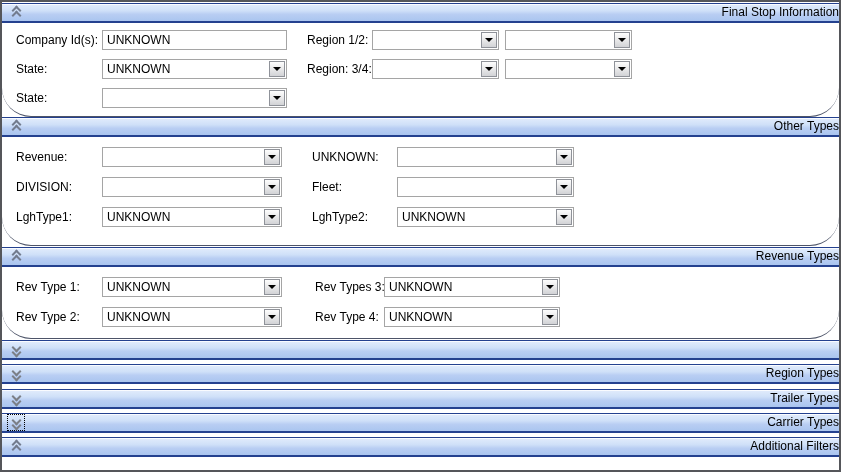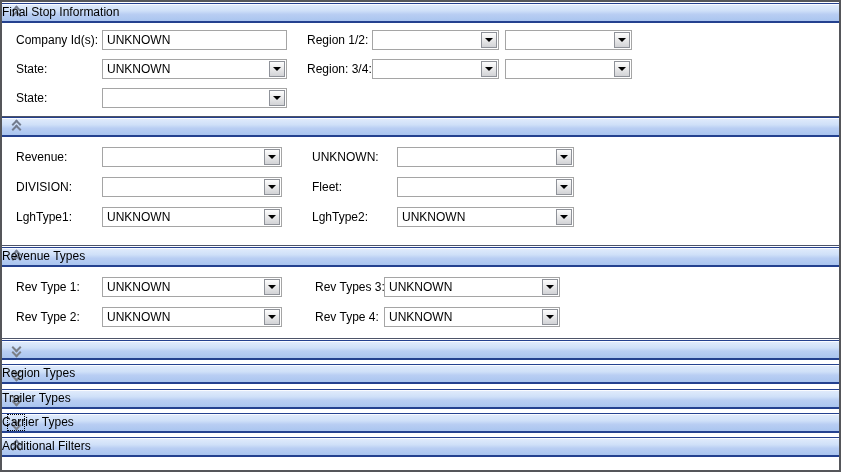--- a/index.html
+++ b/index.html
@@ -13,36 +13,37 @@
 
   
   .hdr {
     position:absolute; left:0; right:0; height:20px; box-sizing:border-box;
     border-top:1px solid #24418f; border-bottom:2px solid #24418f;
     background:linear-gradient(to bottom,#e2ecfc 0%,#cfe0f8 40%,#b9cef3 60%,#aac5ef 100%);
     box-shadow:inset 0 1px 0 rgba(255,255,255,.8);
   }
   .hdr-title {
     position:absolute; left:0; right:0; top:0; height:17px;
-    line-height:17px; text-align:left; white-space:nowrap;
+    line-height:17px; text-align:right; white-space:nowrap;
   }
   .chevbtn {
     position:absolute; left:5px; top:0px; width:18px; height:17px;
     display:flex; align-items:center; justify-content:center; cursor:default;
   }
   .chevbtn.focused { outline:1px dotted #000; outline-offset:-1px; }
   .chev { display:flex; flex-direction:column; align-items:center; }
   .chev i { display:block; width:5px; height:5px; margin:-1px 0; }
   .chev.up i   { border-left:2px solid #737c8e; border-top:2px solid #737c8e; transform:rotate(45deg); }
   .chev.down i { border-right:2px solid #7b7f87; border-bottom:2px solid #7b7f87; transform:rotate(45deg); }
 
   
   .content {
     position:absolute; left:0; right:0; background:#fff;
     border-bottom:1px solid #4d5468;
+    border-radius:29px;
   }
 
   .lbl { position:absolute; height:20px; line-height:20px; white-space:nowrap; }
 
   .txt {
     position:absolute; height:20px; box-sizing:border-box;
     border:1px solid #a5a5a5; background:#fff; padding:0 4px;
     font-family:"Liberation Sans", sans-serif; font-size:12px; color:#000;
   }
 
@@ -127,20 +128,21 @@
     </div>
   </div>
 
   <div class="hdr" style="top:115px">
     <span class="chevbtn">
       <span class="chev up">
           <i></i>
           <i></i>
         </span>
     </span>
+    <span class="hdr-title">Other Types</span>
   </div>
   <div class="content" style="top:135px;height:108px">
     <span class="lbl" style="left:14px;top:10px">Revenue:</span>
     <div class="combo" style="left:100px;top:10px;width:180px">
       <span class="combo-val"></span>
       <span class="combo-btn">
           <span class="tri"></span>
         </span>
     </div>
     <span class="lbl" style="left:310px;top:10px">UNKNOWN:</span>

